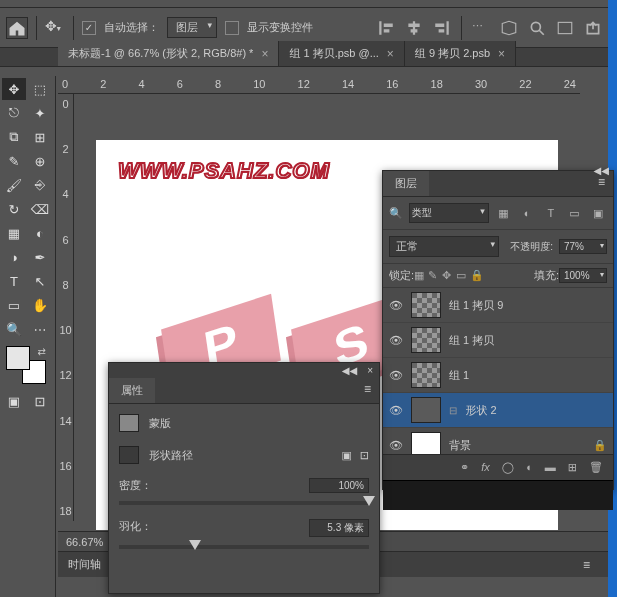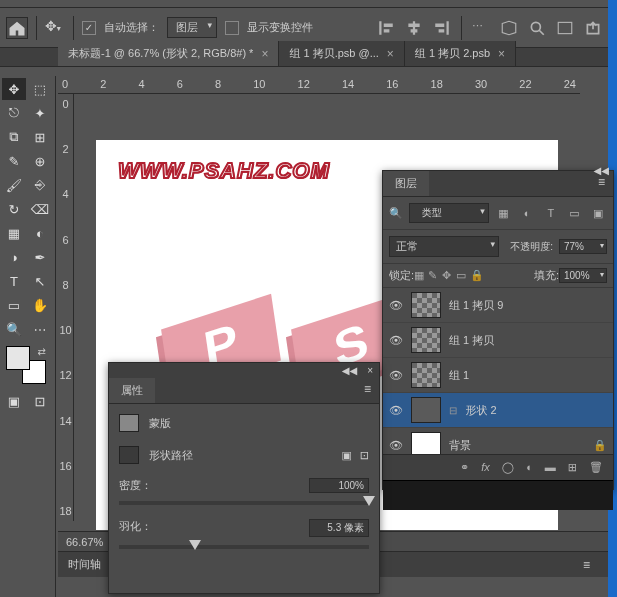--- a/index.html
+++ b/index.html
@@ -36,21 +36,21 @@
 .timeline{position:absolute;left:58px;bottom:20px;right:0;height:26px;background:#3f3f3f;border-top:1px solid #2a2a2a;display:flex;align-items:center;padding:0 10px;font-size:11px}
 
 .panel{position:absolute;background:#4b4b4b;border:1px solid #2a2a2a;box-shadow:0 2px 8px rgba(0,0,0,.5)}
 .layers{left:382px;top:170px;width:232px;height:320px}
 .layers .collapse{position:absolute;right:4px;top:-6px;font-size:10px}
 .ptabs{display:flex;background:#3f3f3f;border-bottom:1px solid #2a2a2a}
 .ptab{padding:5px 12px;font-size:11px}
 .ptab.active{background:#4b4b4b}
 .pmenu{margin-left:auto;padding:4px 8px;font-size:12px}
 .filterrow{display:flex;align-items:center;padding:6px;gap:6px;border-bottom:1px solid #3a3a3a}
-.filterdd{flex:0 0 80px;background:#3a3a3a;border:1px solid #2a2a2a;padding:2px 12px;font-size:10px;position:relative}
+.filterdd{flex:0 0 80px;background:#3a3a3a;border:1px solid #2a2a2a;padding:2px 2px;font-size:10px;position:relative}
 .filterdd::after{content:"▾";position:absolute;right:3px;font-size:9px}
 .filtico{width:18px;height:18px;opacity:.8;display:flex;align-items:center;justify-content:center}
 .blendrow{display:flex;align-items:center;padding:6px;gap:6px;border-bottom:1px solid #3a3a3a}
 .blenddd{flex:0 0 110px;background:#3a3a3a;border:1px solid #2a2a2a;padding:2px 6px;font-size:11px;position:relative}
 .blenddd::after{content:"▾";position:absolute;right:3px;font-size:9px}
 .pct{width:48px;background:#3a3a3a;border:1px solid #2a2a2a;padding:1px 4px;font-size:10px;position:relative}
 .pct::after{content:"▾";position:absolute;right:2px;font-size:8px}
 .lockrow{display:flex;align-items:center;padding:4px 6px;gap:0;border-bottom:1px solid #3a3a3a;font-size:10px}
 .lockico{width:14px;height:14px;opacity:.7}
 .layerlist{height:166px;overflow:hidden}
@@ -135,21 +135,21 @@
   <div class="tabbar">
     <div class="tab active">
         <span>未标题-1 @ 66.7% (形状 2, RGB/8#) *</span>
         <span class="x">×</span>
       </div>
     <div class="tab">
         <span>组 1 拷贝.psb @...</span>
         <span class="x">×</span>
       </div>
     <div class="tab">
-        <span>组 1 拷贝 2.psb</span>
+        <span>组 9 拷贝 2.psb</span>
         <span class="x">×</span>
       </div>
   </div>
 
   <div class="ruler-h">
     <span>0</span>
       <span>2</span>
       <span>4</span>
       <span>6</span>
       <span>8</span>

